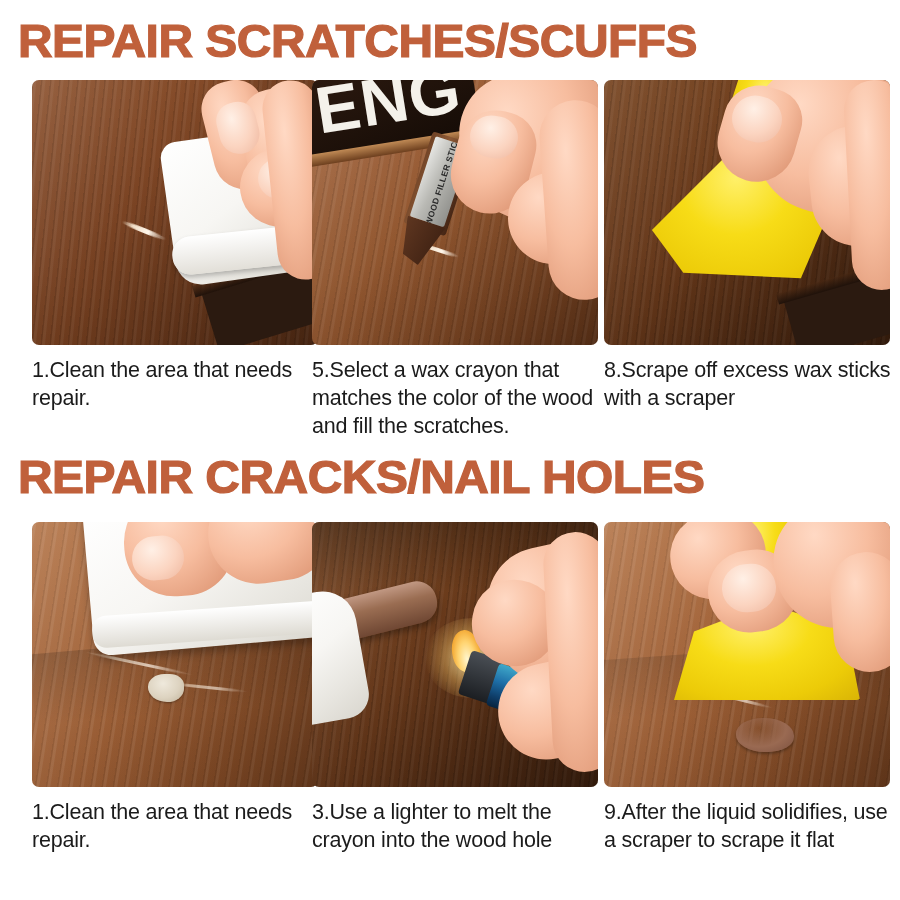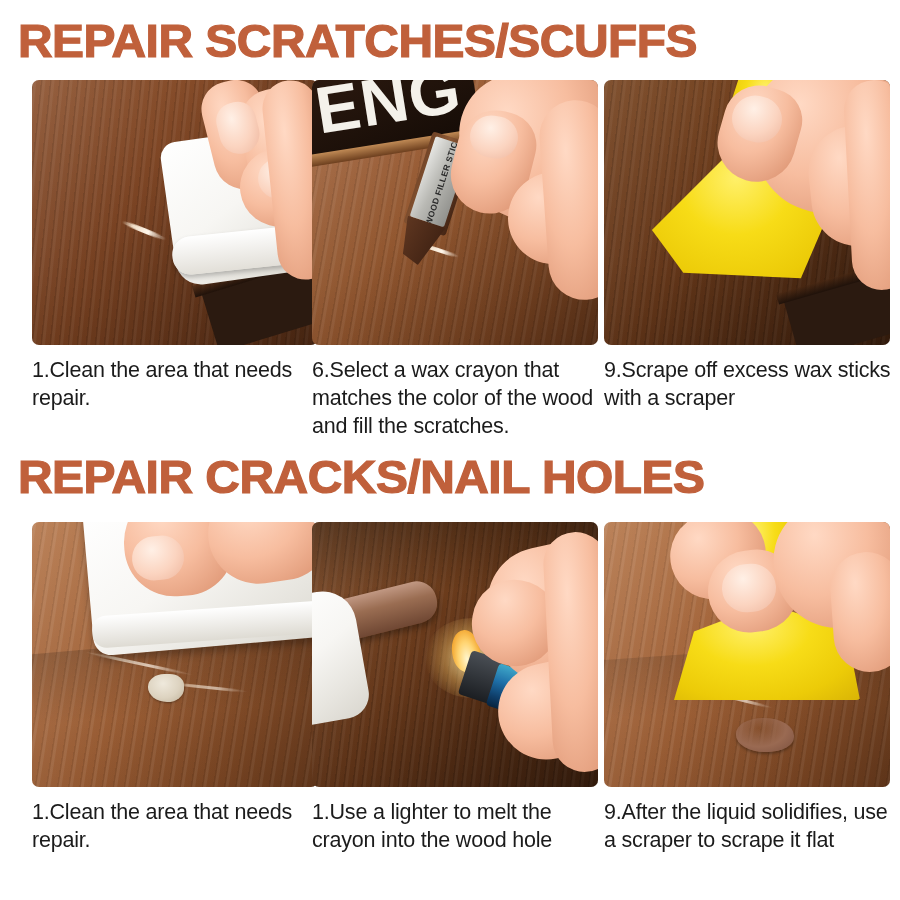--- a/index.html
+++ b/index.html
@@ -195,39 +195,39 @@
           <span style="position:absolute;left:-4px;top:38px;width:92px;transform:rotate(-90deg);font-size:7.5px;font-weight:700;color:#3a3a3a;letter-spacing:.3px;white-space:nowrap;text-align:center;">MAHOGANY</span>
         </div>
       </div>
 
       <div class="skin" style="position:absolute;left:150px;top:-10px;width:150px;height:150px;border-radius:60px 40px 50px 70px;transform:rotate(-12deg);"></div>
       <div class="skin" style="position:absolute;left:142px;top:30px;width:78px;height:104px;border-radius:40px 34px 40px 40px;transform:rotate(14deg);"></div>
       <div class="nail" style="position:absolute;left:158px;top:36px;width:48px;height:42px;border-radius:24px;transform:rotate(10deg);"></div>
       <div class="skin" style="position:absolute;left:196px;top:92px;width:96px;height:92px;border-radius:46px;transform:rotate(-8deg);"></div>
       <div class="skin" style="position:absolute;left:232px;top:20px;width:72px;height:200px;border-radius:36px;transform:rotate(-4deg);"></div>
     </div>
-    <div class="caption col-1">6.Select a wax crayon that matches the color of the wood and fill the scratches.</div>
+    <div class="caption col-1">5.Select a wax crayon that matches the color of the wood and fill the scratches.</div>
 
     <div class="panel col-2">
       <div class="ph wood-deep"></div>
       <div class="table-edge" style="left:180px;top:222px;width:130px;height:60px;transform:rotate(-16deg);transform-origin:left top;"></div>
       <div class="edge-bevel" style="left:172px;top:214px;width:150px;height:11px;transform:rotate(-16deg);transform-origin:left top;"></div>
 
       <div style="position:absolute;left:82px;top:170px;width:46px;height:22px;border-radius:50% 40% 55% 45%;background:radial-gradient(ellipse at 40% 35%,#b08a6e 0%,#8c6449 60%,#6d4a33 100%);opacity:.9;"></div>
 
       <div class="yellow" style="position:absolute;left:44px;top:62px;width:196px;height:142px;clip-path:polygon(2% 62%,44% 4%,96% 38%,78% 96%,18% 92%);border-radius:10px;box-shadow:0 6px 10px rgba(0,0,0,.33);"></div>
       <div class="yellow" style="position:absolute;left:128px;top:-6px;width:62px;height:60px;border-radius:10px;transform:rotate(18deg);"></div>
 
       <div class="skin" style="position:absolute;left:150px;top:-18px;width:150px;height:150px;border-radius:62px 44px 54px 70px;transform:rotate(-10deg);"></div>
       <div class="skin" style="position:absolute;left:116px;top:6px;width:78px;height:96px;border-radius:38px 34px 42px 42px;transform:rotate(16deg);"></div>
       <div class="nail" style="position:absolute;left:128px;top:16px;width:50px;height:46px;border-radius:25px;transform:rotate(12deg);"></div>
       <div class="skin" style="position:absolute;left:206px;top:46px;width:92px;height:120px;border-radius:46px;transform:rotate(-6deg);"></div>
       <div class="skin" style="position:absolute;left:244px;top:0px;width:60px;height:210px;border-radius:30px;transform:rotate(-3deg);"></div>
     </div>
-    <div class="caption col-2">9.Scrape off excess wax sticks with a scraper</div>
+    <div class="caption col-2">8.Scrape off excess wax sticks with a scraper</div>
   </div>
 
   <div class="heading" id="heading-2">REPAIR CRACKS/NAIL HOLES</div>
 
   <div class="row" id="row-2">
 
     <div class="panel col-0">
       <div class="ph wood-warm"></div>
 
       <div style="position:absolute;left:0;top:120px;width:286px;height:72px;background:linear-gradient(180deg,rgba(0,0,0,.16),rgba(0,0,0,0));transform:rotate(-5deg);"></div>
@@ -260,21 +260,21 @@
         <div style="position:absolute;left:0;top:0;width:34px;height:46px;background:linear-gradient(180deg,#4a4f55,#1b1e22);border-radius:4px 2px 2px 4px;"></div>
         <div style="position:absolute;left:30px;top:4px;width:96px;height:44px;border-radius:4px 8px 8px 4px;background:linear-gradient(180deg,#3fa8c9 0%,#1e6fa8 40%,#0f3f6b 75%,#08243f 100%);"></div>
         <div style="position:absolute;left:76px;top:12px;width:44px;height:26px;background:linear-gradient(180deg,#c9342a,#8e1d16);border-radius:3px;opacity:.92;"></div>
       </div>
 
       <div class="skin" style="position:absolute;left:178px;top:24px;width:118px;height:138px;border-radius:56px 40px 48px 60px;transform:rotate(-12deg);"></div>
       <div class="skin" style="position:absolute;left:160px;top:58px;width:86px;height:86px;border-radius:42px;transform:rotate(8deg);"></div>
       <div class="skin" style="position:absolute;left:186px;top:140px;width:110px;height:96px;border-radius:48px;transform:rotate(-12deg);"></div>
       <div class="skin" style="position:absolute;left:236px;top:10px;width:64px;height:240px;border-radius:32px;transform:rotate(-3deg);"></div>
     </div>
-    <div class="caption col-1">1.Use a lighter to melt the crayon into the wood hole</div>
+    <div class="caption col-1">3.Use a lighter to melt the crayon into the wood hole</div>
 
     <div class="panel col-2">
       <div class="ph wood-warm"></div>
       <div style="position:absolute;left:0;top:128px;width:286px;height:60px;background:linear-gradient(180deg,rgba(0,0,0,.12),rgba(0,0,0,0));transform:rotate(-4deg);"></div>
 
       <div class="scratch" style="left:100px;top:176px;width:70px;height:3px;transform:rotate(14deg);opacity:.65;"></div>
       <div style="position:absolute;left:132px;top:196px;width:58px;height:34px;border-radius:46% 52% 44% 50%;background:radial-gradient(ellipse at 40% 30%,#b08772 0%,#96685110 0%,#9a6a52 55%,#7c5140 100%);box-shadow:0 2px 3px rgba(0,0,0,.3);"></div>
 
       <div class="yellow" style="position:absolute;left:58px;top:80px;width:200px;height:98px;clip-path:polygon(6% 100%,16% 30%,52% 2%,92% 26%,99% 100%);border-radius:6px;box-shadow:0 6px 9px rgba(0,0,0,.30);"></div>
       <div class="yellow" style="position:absolute;left:116px;top:-12px;width:74px;height:96px;border-radius:8px;"></div>

